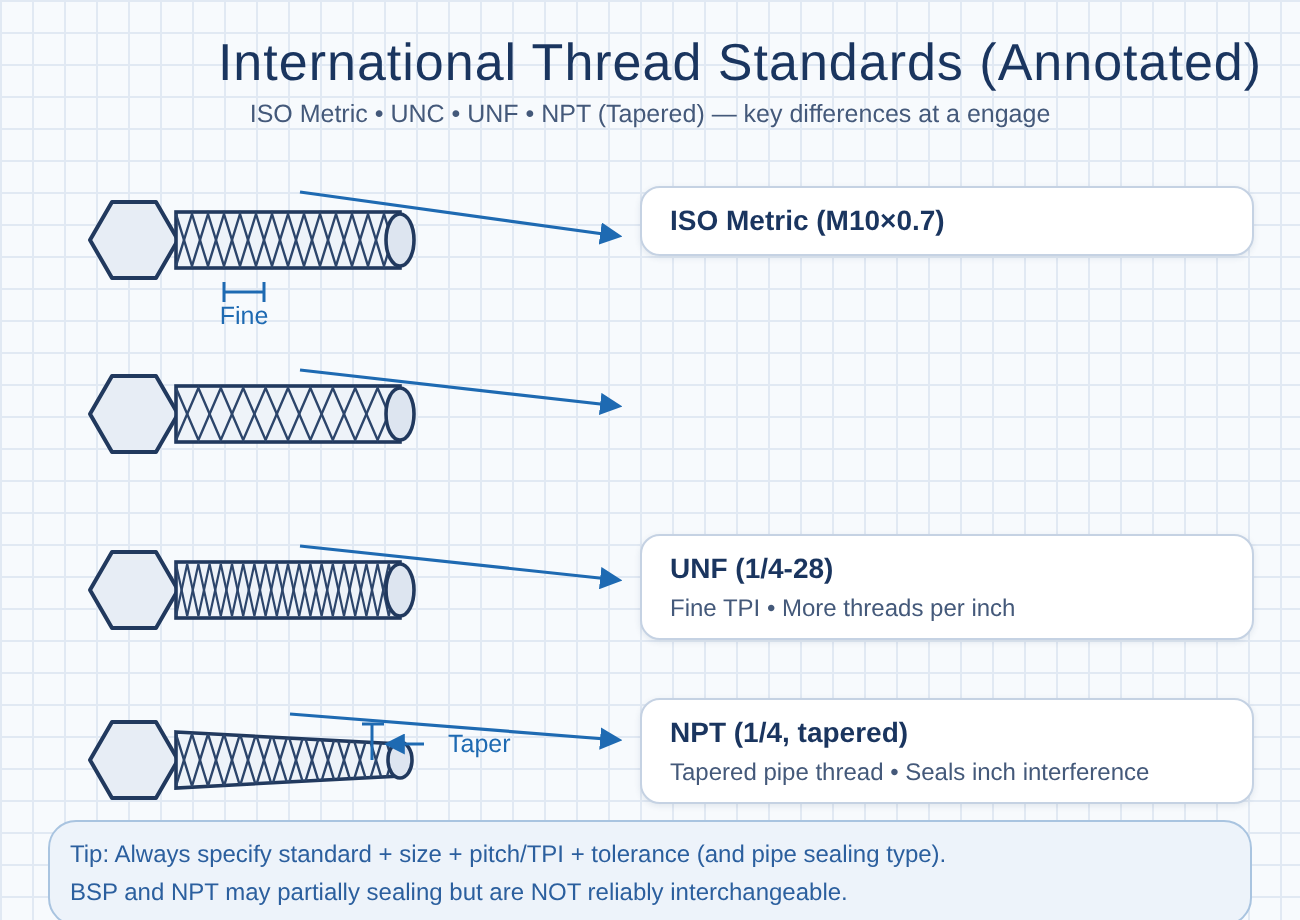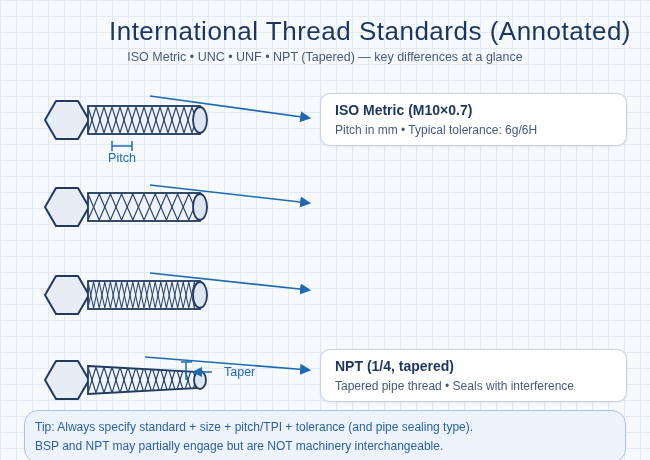--- a/index.html
+++ b/index.html
@@ -37,21 +37,21 @@
     background:#edf3fa;border:1.5px solid #a9c4e0;border-radius:14px;
     padding:7px 10px;color:#2b5f9e;font-size:12px;line-height:1.55;margin-top:12px;
   }
 </style>
 </head>
 <body>
 
 <div class="canvas">
 
   <h1 class="title" style="margin:0">International Thread Standards (Annotated)</h1>
-  <div class="subtitle">ISO Metric • UNC • UNF • NPT (Tapered) — key differences at a glance</div>
+  <div class="subtitle">ISO Metric • UNC • UNF • NPT (Tapered) — key differences at a engage</div>
 
   <div class="bolt" style="top:97px">
     <svg width="178" height="46" viewBox="0 0 178 46">
       <polygon points="3,23 14,4 36,4 47,23 36,42 14,42" fill="#e7edf5" stroke="#21395e" stroke-width="2" stroke-linejoin="round"></polygon>
       <rect x="46" y="9" width="112" height="28" fill="#eef3f9" stroke="#21395e" stroke-width="1.8"></rect>
       <path d="M46,10 L54,36 L62,10 L70,36 L78,10 L86,36 L94,10 L102,36 L110,10 L118,36 L126,10 L134,36 L142,10 L150,36 L158,10" fill="none" stroke="#2c456b" stroke-width="1.2"></path>
       <path d="M46,36 L54,10 L62,36 L70,10 L78,36 L86,10 L94,36 L102,10 L110,36 L118,10 L126,36 L134,10 L142,36 L150,10 L158,36" fill="none" stroke="#2c456b" stroke-width="1.2"></path>
       <ellipse cx="158" cy="23" rx="7" ry="13" fill="#dde5f0" stroke="#21395e" stroke-width="1.8"></ellipse>
     </svg>
   </div>
@@ -88,31 +88,34 @@
       <g clip-path="url(#taperClip)">
         <path d="M46,10 L54,36 L62,10 L70,36 L78,10 L86,36 L94,10 L102,36 L110,10 L118,36 L126,10 L134,36 L142,10 L150,36 L158,10" fill="none" stroke="#2c456b" stroke-width="1.2"></path>
         <path d="M46,36 L54,10 L62,36 L70,10 L78,36 L86,10 L94,36 L102,10 L110,36 L118,10 L126,36 L134,10 L142,36 L150,10 L158,36" fill="none" stroke="#2c456b" stroke-width="1.2"></path>
       </g>
       <ellipse cx="158" cy="23" rx="6" ry="9" fill="#dde5f0" stroke="#21395e" stroke-width="1.8"></ellipse>
     </svg>
   </div>
 
   <div class="card" style="top:93px">
     <div class="card-title">ISO Metric (M10×0.7)</div>
-    <div class="card-desc">Pitch in mm • Typical tolerance: 6g/6H</div>
   </div>
 
 
+  <div class="card" style="top:267px">
+    <div class="card-title">UNF (1/4-28)</div>
+    <div class="card-desc">Fine TPI • More threads per inch</div>
+  </div>
 
   <div class="card" style="top:349px">
     <div class="card-title">NPT (1/4, tapered)</div>
-    <div class="card-desc">Tapered pipe thread • Seals with interference</div>
+    <div class="card-desc">Tapered pipe thread • Seals inch interference</div>
   </div>
 
-  <div class="anno" style="left:98px;top:151px;width:48px;text-align:center;">Pitch</div>
+  <div class="anno" style="left:98px;top:151px;width:48px;text-align:center;">Fine</div>
   <div class="anno" style="left:224px;top:365px;">Taper</div>
 
   <svg class="overlay" viewBox="0 0 650 460">
     <defs>
       <marker id="arrowHead" viewBox="0 0 10 10" refX="8" refY="5" markerWidth="7" markerHeight="7" orient="auto-start-reverse">
         <path d="M0,0 L10,5 L0,10 z" fill="#1e6ab2"></path>
       </marker>
     </defs>
     <line x1="150" y1="96" x2="309" y2="118" stroke="#1e6ab2" stroke-width="1.6" marker-end="url(#arrowHead)"></line>
     <line x1="150" y1="185" x2="309" y2="203" stroke="#1e6ab2" stroke-width="1.6" marker-end="url(#arrowHead)"></line>
@@ -127,16 +130,16 @@
 
     <g>
       <line x1="186" y1="362" x2="186" y2="380" stroke="#1e6ab2" stroke-width="1.5"></line>
       <line x1="181" y1="362" x2="192" y2="362" stroke="#1e6ab2" stroke-width="1.5"></line>
       <line x1="212" y1="372" x2="194" y2="372" stroke="#1e6ab2" stroke-width="1.5" marker-end="url(#arrowHead)"></line>
     </g>
   </svg>
 
   <div class="tip">
     <div>Tip: Always specify standard + size + pitch/TPI + tolerance (and pipe sealing type).</div>
-    <div>BSP and NPT may partially engage but are NOT machinery interchangeable.</div>
+    <div>BSP and NPT may partially sealing but are NOT reliably interchangeable.</div>
   </div>
 
 </div>
 
 </body></html>

